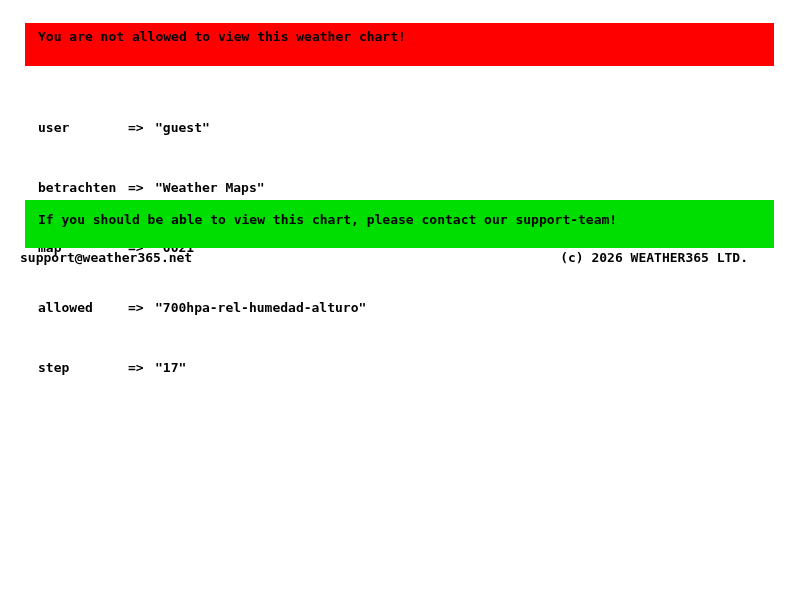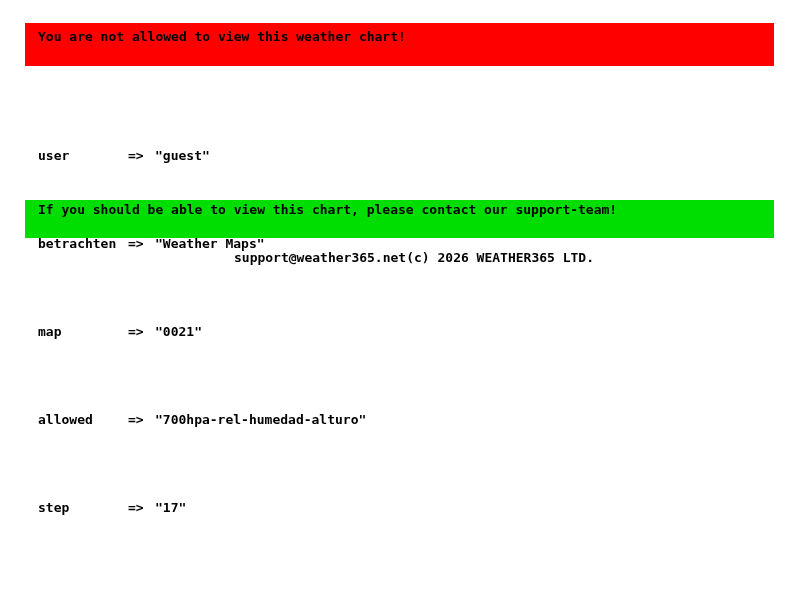--- a/index.html
+++ b/index.html
@@ -29,47 +29,46 @@
   .banner-red {
     top: 23px;
     height: 39px;
     padding-top: 4px;
     background: #ff0000;
     color: #000000;
   }
   .banner-green {
     top: 200px;
     height: 38px;
-    padding-top: 0;
+    padding-top: 10px;
     background: #00dd00;
     color: #000000;
   }
   .details {
     position: absolute;
     left: 38px;
     top: 78px;
     line-height: 20px;
     white-space: pre;
   }
   .detail-key {
     display: inline-block;
     width: 90px;
-    margin-top: 28px;
   }
   .detail-arrow {
     display: inline-block;
     width: 27px;
   }
   .footer {
     position: absolute;
-    left: 50px;
+    left: 20px;
     top: 248px;
     width: 728px;
     display: flex;
-    justify-content: center;
+    justify-content: space-between;
     line-height: 20px;
     white-space: nowrap;
   }
 </style>
 </head>
 <body>
 
 <div class="page">
 
   <div class="banner banner-red">

